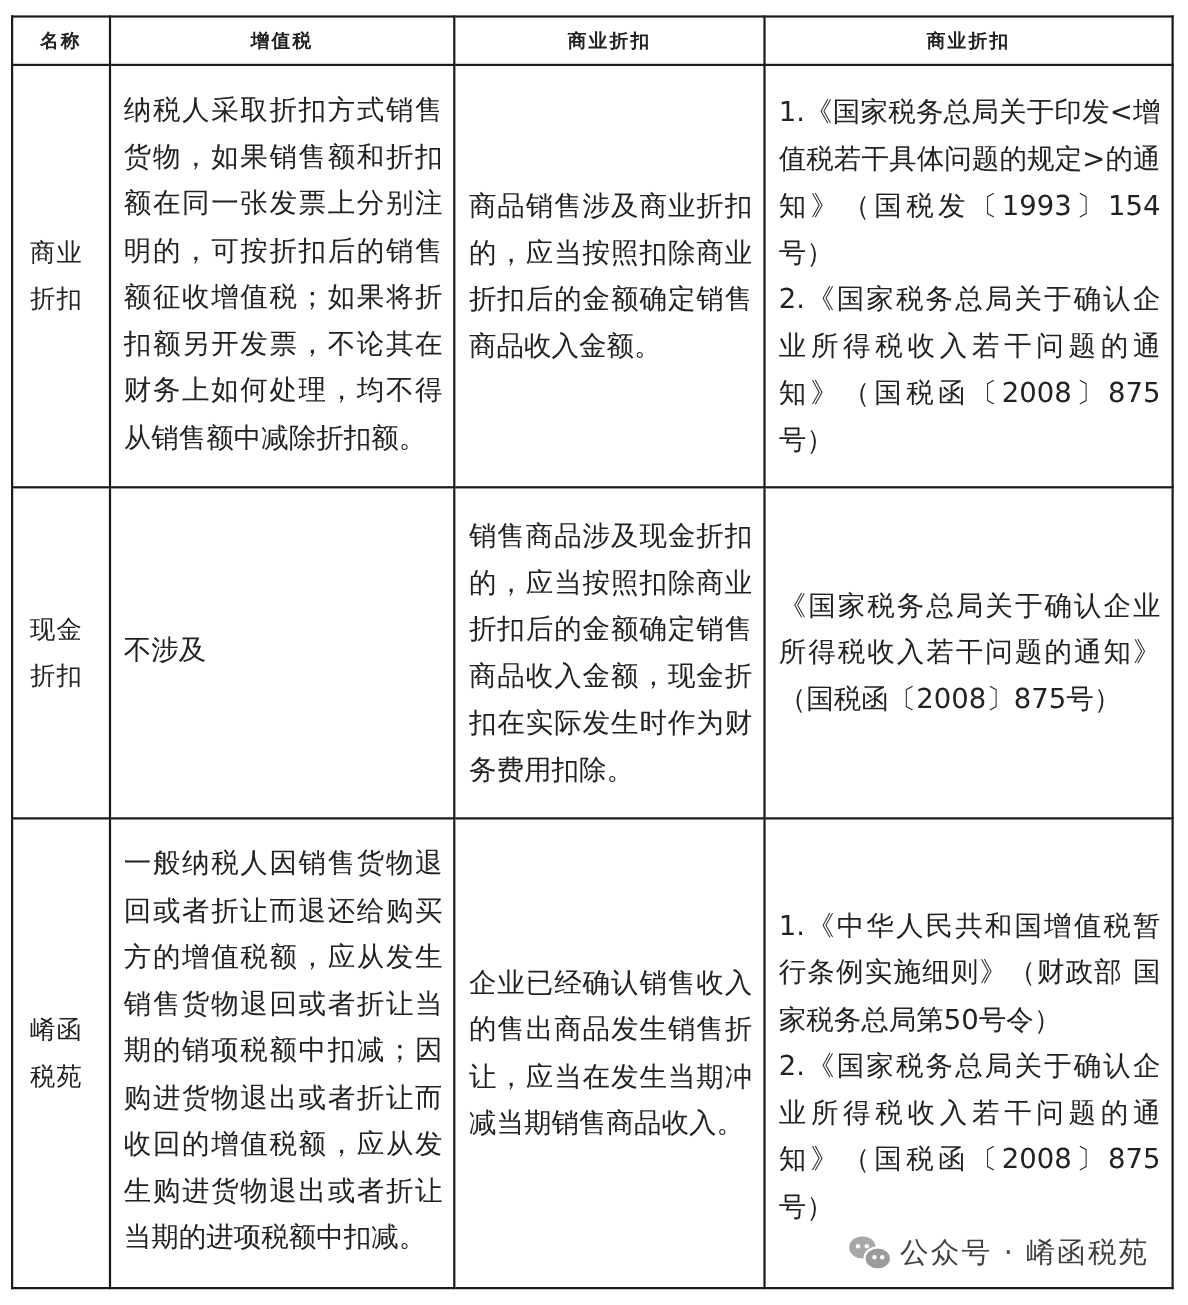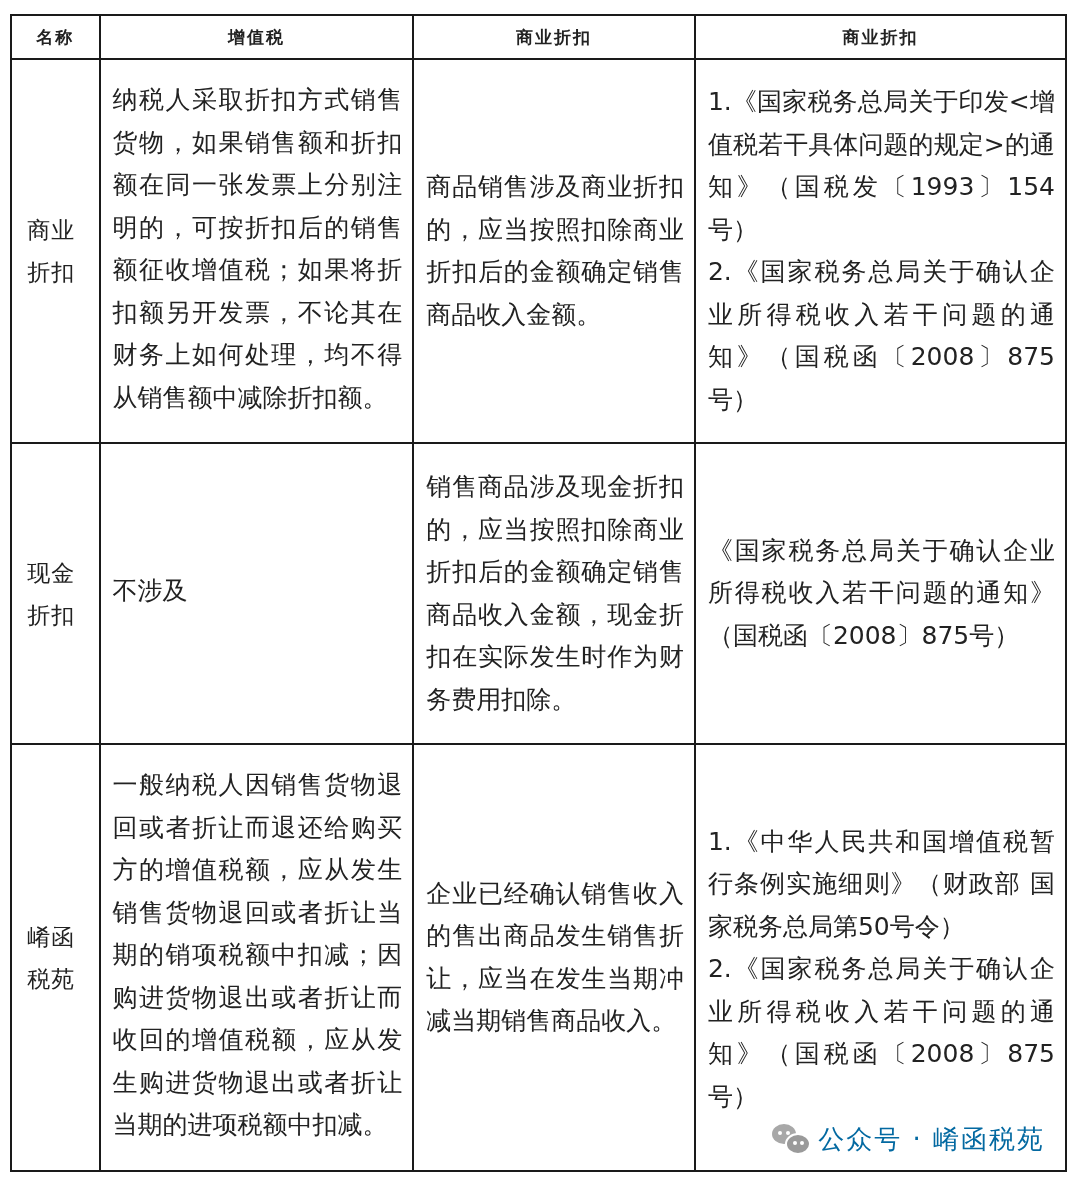--- a/index.html
+++ b/index.html
@@ -68,21 +68,21 @@
     .row3 { height: 427px; }
     .row2 .vat-cell { vertical-align: middle; }
     .row3 .basis-cell { position: relative; }
     .watermark {
       position: absolute;
       right: 20px;
       bottom: 10px;
       display: flex;
       align-items: center;
       gap: 8px;
-      color: #0369a1;
+      color: #404040;
       font-size: 26px;
       letter-spacing: 2px;
     }
     .wechat-icon {
       width: 38px;
       height: 30px;
       position: relative;
       display: inline-block;
     }
     .wechat-icon .b1 {

